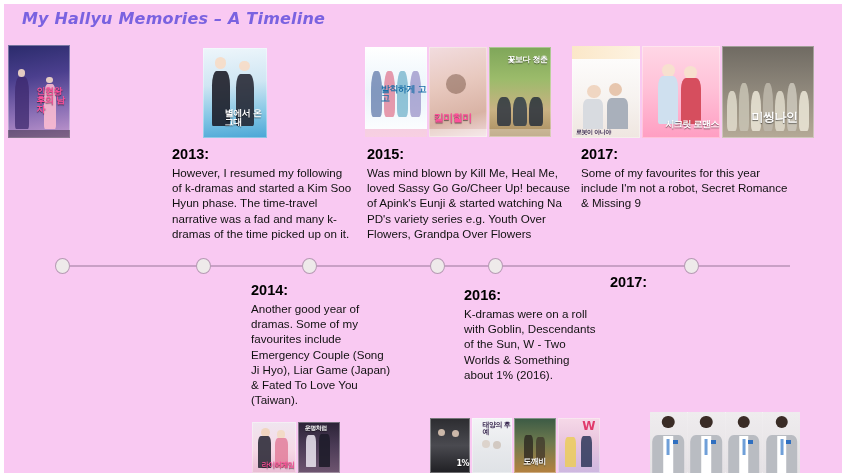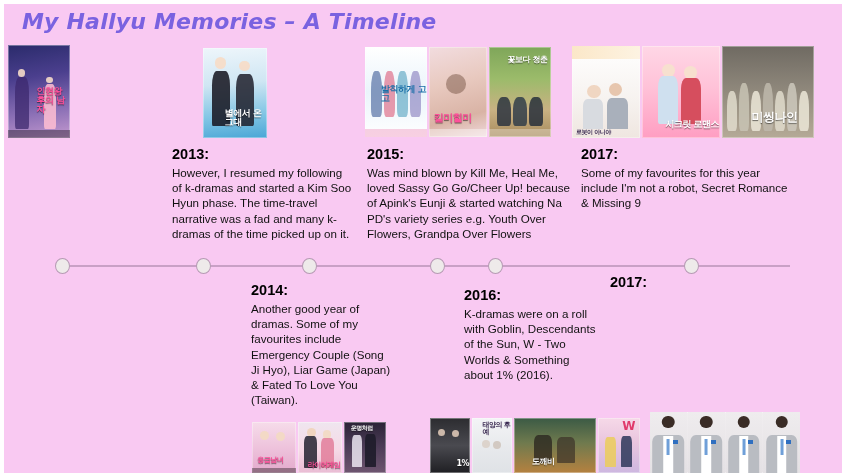--- a/index.html
+++ b/index.html
@@ -27,21 +27,21 @@
   .edge-top    { left: 0; top: 0; width: 847px; height: 4px; }
   .edge-right  { right: 0; top: 0; width: 5px;  height: 473px; }
 
   #title {
     position: absolute;
     left: 22px;
     top: 9px;
     font-family: "DejaVu Sans", sans-serif;
     font-weight: bold;
     font-style: italic;
-    font-size: 22px;
+    font-size: 16px;
     letter-spacing: 0.2px;
     color: #7a62e0;
     white-space: nowrap;
   }
 
   
   #axis-line {
     position: absolute;
     left: 63px;
     top: 265px;
@@ -157,21 +157,21 @@
   .p-sassy     { background: linear-gradient(180deg,#ffffff 0%,#eaf4fb 50%,#ffffff 100%); }
   .p-youth     { background: linear-gradient(180deg,#7fa65a 0%,#9bbb6a 35%,#c9b183 70%,#a88c5e 100%); }
   .p-robot     { background: linear-gradient(180deg,#ffffff 0%,#f6f2ef 60%,#efe6e0 100%); }
   .p-secret    { background: linear-gradient(180deg,#ffd7e6 0%,#ffc2d8 45%,#ff9ec2 100%); }
   .p-missing9  { background: linear-gradient(180deg,#6f6a62 0%,#8d867a 45%,#b5aa97 100%); }
   .p-emerg     { background: linear-gradient(180deg,#f6dcea 0%,#eec3dc 50%,#e3a9cc 100%); }
   .p-liar      { background: linear-gradient(180deg,#efe6ef 0%,#f6d9e6 55%,#e9bcd4 100%); }
   .p-fated     { background: linear-gradient(180deg,#2b2336 0%,#4a3a55 45%,#6e5570 100%); }
   .p-onepct    { background: linear-gradient(180deg,#2c2c30 0%,#4a4a50 50%,#1f1f23 100%); }
   .p-dots      { background: linear-gradient(180deg,#f3f4f6 0%,#e7e9ec 55%,#dfe2e6 100%); }
-  .p-goblin    { background: linear-gradient(180deg,#3b5a45 0%,#6f7a4e 45%,#b5813f 100%); padding-left: 40px; }
+  .p-goblin    { background: linear-gradient(180deg,#3b5a45 0%,#6f7a4e 45%,#b5813f 100%); }
   .p-w         { background: linear-gradient(180deg,#f6d9e8 0%,#e9c5de 45%,#cdb7e0 100%); }
   .p-nuest     { background: linear-gradient(180deg,#f1eef0 0%,#e6e2e6 100%); }
 
   .nuest-row {
     position: absolute;
     inset: 0;
     display: flex;
     gap: 1px;
   }
   .nuest-mem {
@@ -335,26 +335,20 @@
   <div class="block" style="left:464px; top:286px; width:136px;">
     <span class="yr">2016:</span>
     <span class="body">K-dramas were on a roll with Goblin, Descendants of the Sun, W - Two Worlds &amp; Something about 1% (2016).</span>
   </div>
 
   <div class="block" style="left:610px; top:273px; width:235px;">
     <span class="yr">2017:</span>
   </div>
 
   <div class="posters" style="left:252px; top:422px;">
-    <div class="poster p-emerg" style="width:44px;height:51px;">
-      <div class="head" style="left:18%;top:18%;width:20%;padding-bottom:20%;background:#f3d9c6"></div>
-      <div class="head" style="left:54%;top:20%;width:20%;padding-bottom:20%;background:#f3d9c6"></div>
-      <div class="hangul pinktxt" style="font-size:7px;bottom:18%;left:12%;">응급남녀</div>
-      <div class="strip"></div>
-    </div>
     <div class="poster p-liar" style="width:44px;height:51px;">
       <div class="head" style="left:20%;top:12%;width:20%;padding-bottom:20%;background:#f0d5c0"></div>
       <div class="fig tall" style="position:absolute;left:14%;top:28%;width:30%;height:62%;background:rgba(35,35,48,.85);border-radius:22% 22% 4% 4%"></div>
       <div class="head" style="left:56%;top:16%;width:20%;padding-bottom:20%;background:#f2dbc7"></div>
       <div class="fig tall" style="position:absolute;left:52%;top:32%;width:30%;height:58%;background:rgba(225,120,150,.8);border-radius:22% 22% 4% 4%"></div>
       <div class="hangul pinktxt" style="font-size:7px;bottom:8%;left:22%;">라이어게임</div>
     </div>
     <div class="poster p-fated" style="width:42px;height:51px;">
       <div class="fig tall" style="position:absolute;left:18%;top:26%;width:26%;height:62%;background:rgba(245,240,250,.8);border-radius:22% 22% 4% 4%"></div>
       <div class="fig tall" style="position:absolute;left:50%;top:24%;width:26%;height:64%;background:rgba(30,28,42,.9);border-radius:22% 22% 4% 4%"></div>

